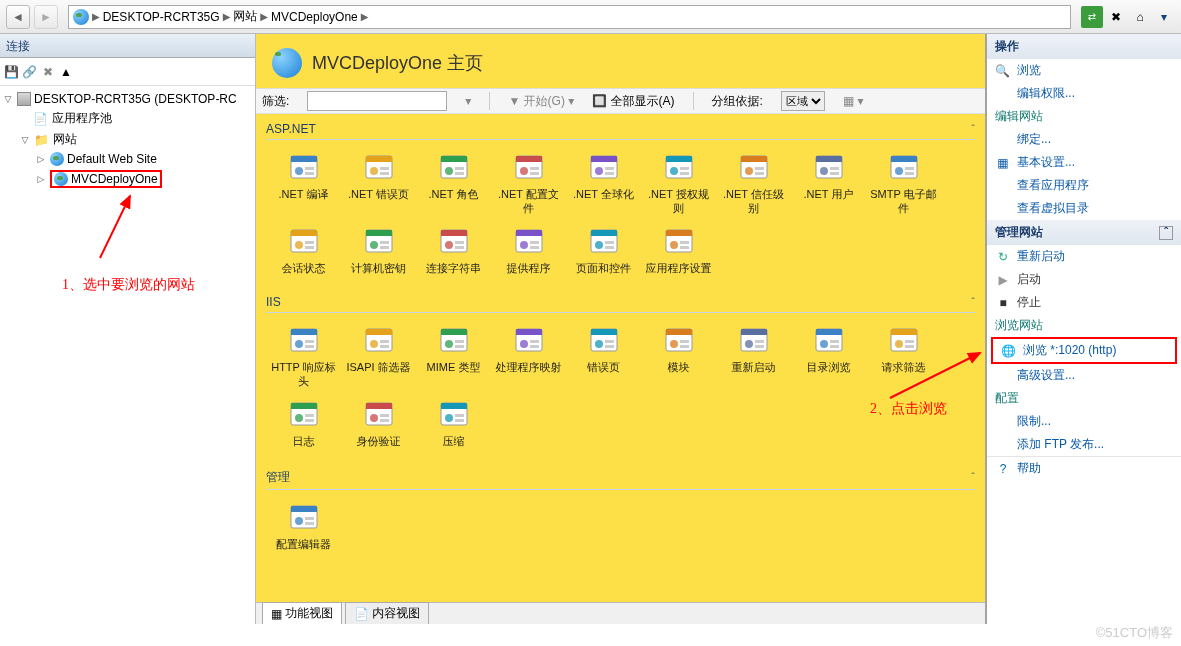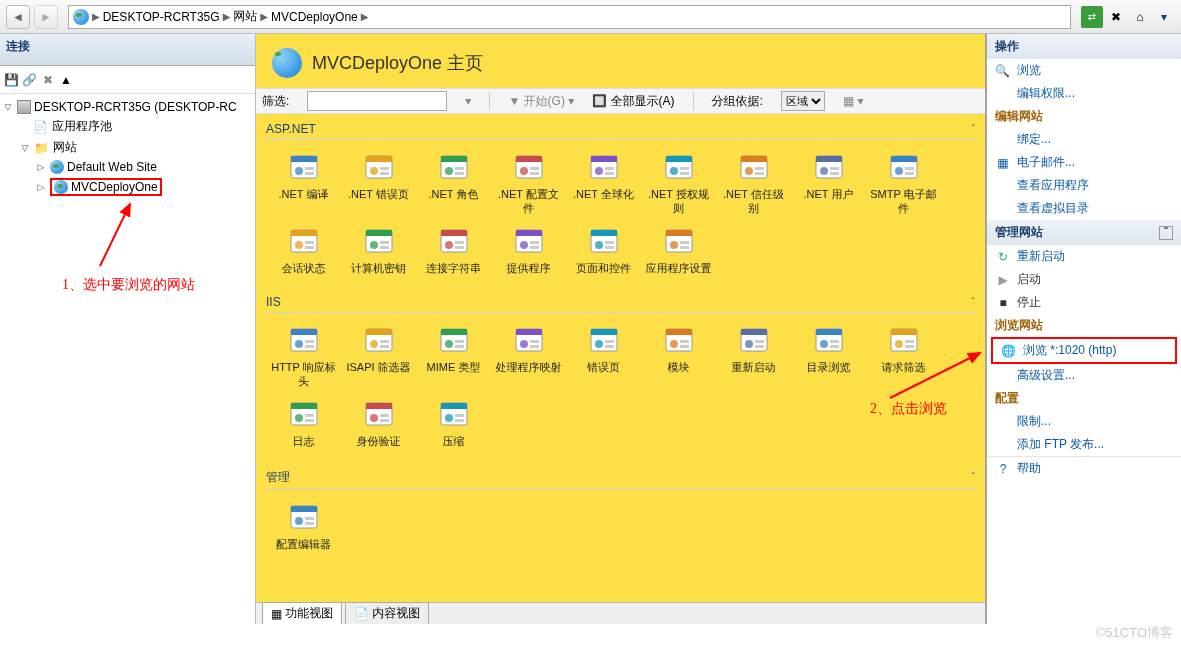--- a/index.html
+++ b/index.html
@@ -5,21 +5,21 @@
 *{box-sizing:border-box;margin:0;padding:0;font-family:"Microsoft YaHei","Segoe UI",Tahoma,sans-serif;font-size:12px}
 body{background:#fff;width:1181px;height:646px;overflow:hidden;position:relative}
 .toolbar{height:34px;background:linear-gradient(#fafafa,#e8e8e8);border-bottom:1px solid #bbb;display:flex;align-items:center;padding:0 6px;gap:4px}
 .nav-btn{width:24px;height:24px;border:1px solid #bbb;border-radius:3px;background:linear-gradient(#fff,#e8e8e8);display:flex;align-items:center;justify-content:center;color:#666}
 .breadcrumb{flex:1;height:24px;border:1px solid #aaa;background:#fff;display:flex;align-items:center;padding:0 4px;gap:3px;margin:0 6px}
 .bc-sep{color:#666;font-size:10px}
 .tb-right{display:flex;gap:2px}
 .tb-icon{width:22px;height:22px;display:flex;align-items:center;justify-content:center}
 .main{display:flex;height:590px}
 .left-panel{width:256px;border-right:1px solid #bbb;display:flex;flex-direction:column;background:#fff}
-.panel-header{height:32px;background:linear-gradient(#e8f0f8,#d0dce8);border-bottom:1px solid #aaa;padding:4px 6px;font-weight:bold;color:#1a3c6e}
+.panel-header{height:24px;background:linear-gradient(#e8f0f8,#d0dce8);border-bottom:1px solid #aaa;padding:4px 6px;font-weight:normal;color:#1a3c6e}
 .left-toolbar{height:28px;border-bottom:1px solid #ddd;display:flex;align-items:center;padding:2px 4px;gap:2px}
 .tree{padding:4px 2px;position:relative}
 .tree-item{display:flex;align-items:center;padding:2px 0;gap:3px;cursor:default;white-space:nowrap}
 .tree-arrow{width:12px;text-align:center;color:#555;font-size:9px}
 .tree-indent{display:inline-block}
 .tree-sel{border:2px solid red;padding:0 2px}
 .globe{width:16px;height:16px;border-radius:50%;background:radial-gradient(circle at 30% 30%,#8cd4ff,#1a7fd4);display:inline-block;position:relative}
 .globe::after{content:"";position:absolute;width:6px;height:4px;background:#4fa04f;border-radius:40%;top:4px;left:3px}
 .server-icon{width:14px;height:14px;background:linear-gradient(#d8d8d8,#aaa);border:1px solid #888;display:inline-block}
 .annotation{position:absolute;color:red;font-size:14px;font-family:SimSun,serif}
@@ -39,21 +39,21 @@
 .icon-item{width:75px;text-align:center;padding:4px 2px;cursor:default}
 .icon-box{width:34px;height:34px;margin:0 auto 4px;display:flex;align-items:center;justify-content:center;position:relative}
 .icon-label{font-size:11px;line-height:1.25;color:#222;word-break:break-word}
 .view-tabs{height:22px;border-top:1px solid #bbb;background:#f0f0f0;display:flex;align-items:flex-end;padding:0 6px}
 .view-tab{border:1px solid #aaa;border-bottom:none;background:#fff;padding:2px 8px;margin-right:3px;display:flex;align-items:center;gap:3px;font-size:11px}
 .right-panel{width:194px;background:#fff}
 .act-section{border-bottom:1px solid #e4e4e4}
 .act-hdr{background:linear-gradient(#eef2f8,#dfe6ef);padding:4px 8px;font-weight:bold;color:#1a3c6e;display:flex;justify-content:space-between;align-items:center}
 .act-item{display:flex;align-items:center;gap:6px;padding:3px 8px;color:#0b5aa7;cursor:pointer}
 .act-item.black{color:#333}
-.act-sub{padding:3px 8px;font-weight:bold;color:#a16207}
+.act-sub{padding:3px 8px;font-weight:normal;color:#0f766e}
 .act-highlight{border:2px solid red;margin:0 4px}
 .sm-icon{width:16px;height:16px;display:inline-flex;align-items:center;justify-content:center}
 .watermark{position:absolute;right:8px;bottom:4px;color:#ccc;font-size:13px}
 
 .fi{width:32px;height:32px}
 select{height:20px;font-size:11px;border:1px solid #aaa}
 </style>
 </head>
 <body>
 
@@ -124,21 +124,21 @@
         </span>
       </div>
       <svg class="arrow-svg" style="left:70px;top:102px" width="70" height="80">
           <defs>
             <marker id="ah1" markerWidth="8" markerHeight="8" refX="6" refY="3" orient="auto">
               <path d="M0,0 L7,3 L0,6 Z" fill="red"></path>
             </marker>
           </defs>
           <line x1="30" y1="70" x2="60" y2="8" stroke="red" stroke-width="2" marker-end="url(#ah1)"></line>
         </svg>
-      <div class="annotation" style="left:62px;top:182px">1、选中要浏览的网站</div>
+      <div class="annotation" style="left:62px;top:190px">1、选中要浏览的网站</div>
     </div>
   </div>
 
   <div class="center-panel">
     <div class="content-header">
       <span class="globe" style="width:30px;height:30px"></span>
       <span class="content-title">MVCDeployOne 主页</span>
     </div>
     <div class="filter-bar">
       <span>筛选:</span>
@@ -538,21 +538,21 @@
         <span class="sm-icon"></span>
         <span>编辑权限...</span>
       </div>
     <div class="act-sub">编辑网站</div>
     <div class="act-item">
         <span class="sm-icon"></span>
         <span>绑定...</span>
       </div>
     <div class="act-item">
         <span class="sm-icon">▦</span>
-        <span>电子邮件...</span>
+        <span>基本设置...</span>
       </div>
     <div class="act-item">
         <span class="sm-icon"></span>
         <span>查看应用程序</span>
       </div>
     <div class="act-item">
         <span class="sm-icon"></span>
         <span>查看虚拟目录</span>
       </div>
     <div class="act-hdr">

